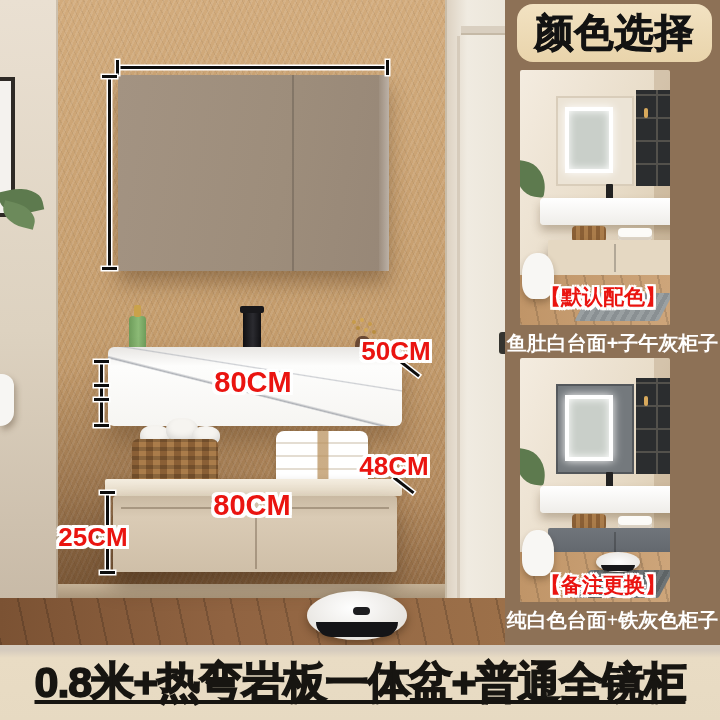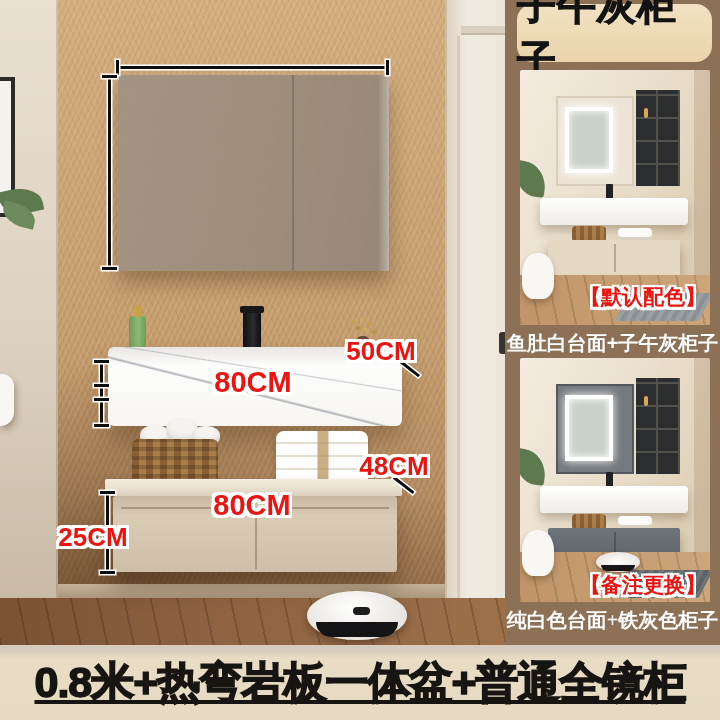--- a/index.html
+++ b/index.html
@@ -90,21 +90,21 @@
   .dim{position:absolute;transform:translate(-50%,-50%);font-weight:bold;color:#ea1410;white-space:nowrap;
     text-shadow:-3px -3px 0 #fff,3px -3px 0 #fff,-3px 3px 0 #fff,3px 3px 0 #fff,0 -3px 0 #fff,0 3px 0 #fff,-3px 0 0 #fff,3px 0 0 #fff,0 0 3px #fff;}
   .dim.big{font-size:29px;}
   .dim.med{font-size:26px;}
 
   
   #panel{position:absolute;left:505px;top:0;width:215px;height:645px;background:#8d7156;}
   .panel-header{position:absolute;left:12px;top:4px;width:195px;height:58px;border-radius:16px;
     background:linear-gradient(180deg,#f2e2c2,#e9d4ab);display:flex;align-items:center;justify-content:center;
     font-size:39px;font-weight:bold;color:#131313;letter-spacing:1px;-webkit-text-stroke:1px #131313;}
-  .vphoto{position:absolute;left:15px;width:190px;overflow:hidden;border-radius:2px;background:linear-gradient(115deg,#f4ece0 0%,#e8dcc8 55%,#d7c6a9 100%);}
+  .vphoto{position:absolute;left:15px;width:150px;overflow:hidden;border-radius:2px;background:linear-gradient(115deg,#f4ece0 0%,#e8dcc8 55%,#d7c6a9 100%);}
   #vphoto1{top:70px;height:255px;}
   #vphoto2{top:358px;height:244px;}
   .v-rightwall{position:absolute;right:0;top:0;width:16px;height:100%;background:rgba(150,120,85,.25);}
   .v-mirror{position:absolute;left:36px;top:26px;width:78px;height:90px;background:#ece4d6;border:2px solid #d9cdba;}
   .v-mirror.dark{background:#74797d;border-color:#53575b;}
   .v-led{position:absolute;left:7px;top:9px;width:48px;height:66px;background:#c9cfc9;border:4px solid #fff;box-shadow:0 0 9px #fff, inset 0 0 9px #fff;}
   .v-sidecab{position:absolute;left:116px;top:20px;width:44px;height:96px;background:#2b2d2f;
     background-image:repeating-linear-gradient(0deg, rgba(255,255,255,0) 0 21px, #53514c 21px 23px),
                      repeating-linear-gradient(90deg, rgba(255,255,255,0) 0 20px, #53514c 20px 22px);}
   .v-glint{position:absolute;left:124px;top:38px;width:4px;height:10px;background:#d8a95c;border-radius:2px;
@@ -199,30 +199,30 @@
     <div class="dline" style="left:106px;top:493px;width:2.5px;height:80px;"></div>
     <div class="tickh" style="left:100px;top:491px;"></div>
     <div class="tickh" style="left:100px;top:571px;"></div>
 
     <div class="vacuum">
       <div class="vac-band"></div>
       <div class="vac-sensor"></div>
     </div>
 
     <div class="pointer" style="left:398px;top:358px;width:27px;transform:rotate(38deg);"></div>
-    <div class="dim med" style="left:381px;top:351px;">50CM</div>
+    <div class="dim med" style="left:396px;top:351px;">50CM</div>
     <div class="dim big" style="left:253px;top:382px;">80CM</div>
     <div class="pointer" style="left:394px;top:476px;width:25px;transform:rotate(38deg);"></div>
     <div class="dim med" style="left:394px;top:466px;">48CM</div>
     <div class="dim big" style="left:252px;top:505px;">80CM</div>
     <div class="dim med" style="left:93px;top:537px;">25CM</div>
   </div>
 
   <div id="panel">
-    <div class="panel-header">子午灰柜子</div>
+    <div class="panel-header">颜色选择</div>
 
     <div class="vphoto" id="vphoto1">
       <div class="v-rightwall"></div>
       <div class="v-plant"></div>
       <div class="v-mirror">
         <div class="v-led"></div>
       </div>
       <div class="v-sidecab"></div>
       <div class="v-glint"></div>
       <div class="v-faucet"></div>

